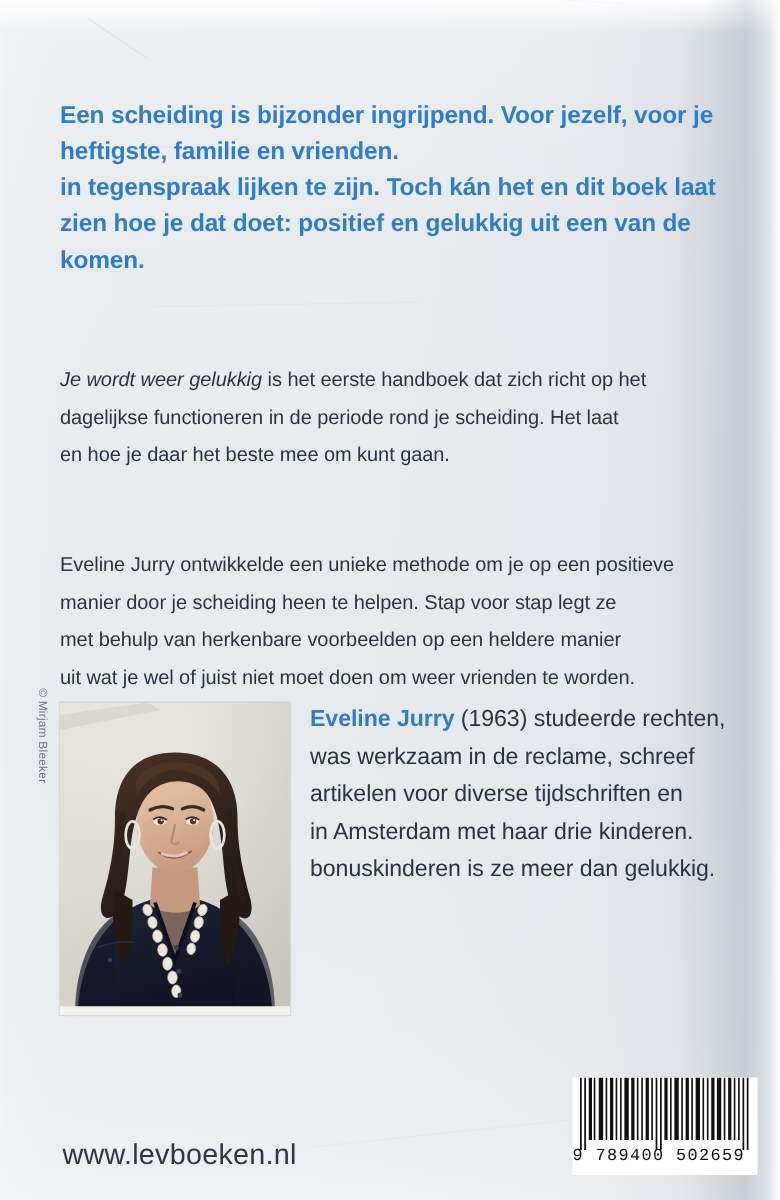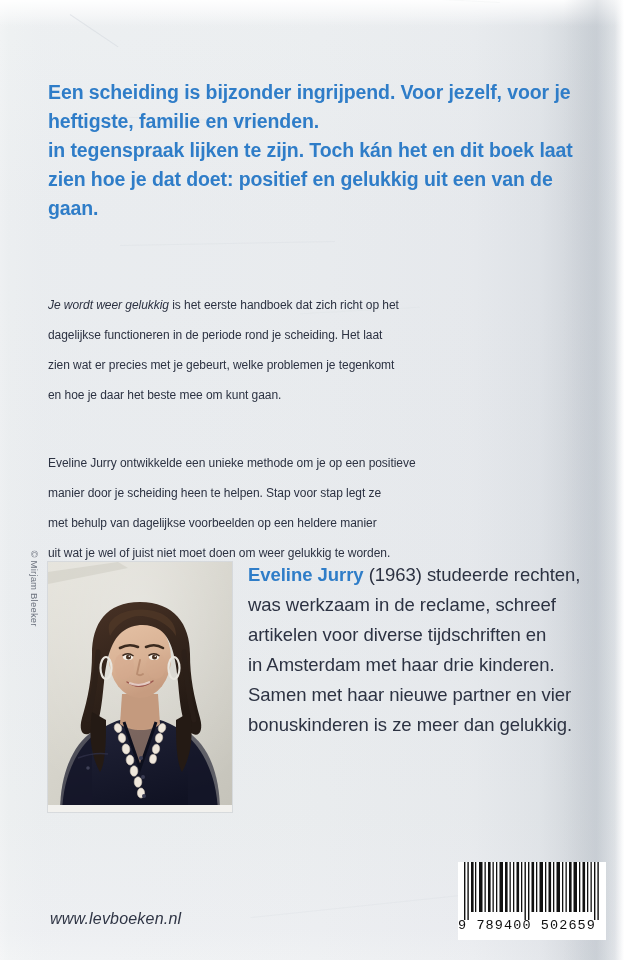--- a/index.html
+++ b/index.html
@@ -81,29 +81,29 @@
     line-height: 29px;
     letter-spacing: -0.1px;
   }
   .lead .ln { display: block; white-space: nowrap; }
 
   .para {
     position: absolute;
     left: 48px;
     width: 536px;
     color: #2c3242;
-    font-size: 12px;
+    font-size: 16px;
     line-height: 30px;
     letter-spacing: -0.05px;
   }
   .para .ln { display: block; white-space: nowrap; }
   .para i { font-style: italic; }
 
   .para-book { top: 290px; }
-  .para-method { top: 448px; }
+  .para-method { top: 438px; }
 
   
   .photo-wrap {
     position: absolute;
     left: 48px;
     top: 562px;
     width: 184px;
     height: 250px;
     overflow: hidden;
     background: #cfcdc6;
@@ -139,24 +139,23 @@
   .bio .name {
     color: #2f7dc8;
     font-weight: bold;
   }
 
   
   .site-url {
     position: absolute;
     left: 50px;
     top: 910px;
-    font-size: 16px;
+    font-size: 23px;
     color: #2f3545;
     letter-spacing: 0.2px;
-    font-style: italic;
   }
 
   .barcode {
     position: absolute;
     left: 458px;
     top: 862px;
     width: 148px;
     height: 78px;
     background: #ffffff;
   }
@@ -192,35 +191,34 @@
   <div class="crease c3"></div>
   <div class="crease c4"></div>
   <div class="crease c5"></div>
   <div class="crease c6"></div>
 
   <div class="lead">
     <span class="ln">Een scheiding is bijzonder ingrijpend. Voor jezelf, voor je</span>
     <span class="ln">heftigste, familie en vrienden.</span>
     <span class="ln">in tegenspraak lijken te zijn. Toch kán het en dit boek laat</span>
     <span class="ln">zien hoe je dat doet: positief en gelukkig uit een van de</span>
-    <span class="ln">gaan.</span>
+    <span class="ln">komen.</span>
   </div>
 
   <div class="para para-book">
     <span class="ln"><i>Je wordt weer gelukkig</i><span> is het eerste handboek dat zich richt op het</span></span>
     <span class="ln">dagelijkse functioneren in de periode rond je scheiding. Het laat</span>
-    <span class="ln">zien wat er precies met je gebeurt, welke problemen je tegenkomt</span>
     <span class="ln">en hoe je daar het beste mee om kunt gaan.</span>
   </div>
 
   <div class="para para-method">
     <span class="ln">Eveline Jurry ontwikkelde een unieke methode om je op een positieve</span>
     <span class="ln">manier door je scheiding heen te helpen. Stap voor stap legt ze</span>
-    <span class="ln">met behulp van dagelijkse voorbeelden op een heldere manier</span>
-    <span class="ln">uit wat je wel of juist niet moet doen om weer gelukkig te worden.</span>
+    <span class="ln">met behulp van herkenbare voorbeelden op een heldere manier</span>
+    <span class="ln">uit wat je wel of juist niet moet doen om weer vrienden te worden.</span>
   </div>
 
   <div class="photo-wrap">
     <svg class="photo-svg" viewBox="0 0 184 250" preserveAspectRatio="xMidYMid slice">
       <defs>
         <linearGradient id="bgwall" x1="0" y1="0" x2="1" y2="1">
           <stop offset="0%" stop-color="#e3e1d9"></stop>
           <stop offset="45%" stop-color="#d5d3ca"></stop>
           <stop offset="100%" stop-color="#c5c3ba"></stop>
         </linearGradient>
@@ -320,21 +318,20 @@
     </svg>
   </div>
 
   <div class="photo-credit">© Mirjam Bleeker</div>
 
   <div class="bio">
     <span class="ln"><span class="name">Eveline Jurry</span><span> (1963) studeerde rechten,</span></span>
     <span class="ln">was werkzaam in de reclame, schreef</span>
     <span class="ln">artikelen voor diverse tijdschriften en</span>
     <span class="ln">in Amsterdam met haar drie kinderen.</span>
-    <span class="ln">Samen met haar nieuwe partner en vier</span>
     <span class="ln">bonuskinderen is ze meer dan gelukkig.</span>
   </div>
 
   <div class="site-url">www.levboeken.nl</div>
 
   <div class="barcode">
     <div class="bars">
       <svg width="148" height="58" viewBox="0 0 148 58">
         <rect x="0" y="0" width="148" height="58" fill="#ffffff"></rect>
         <g fill="#111111">

